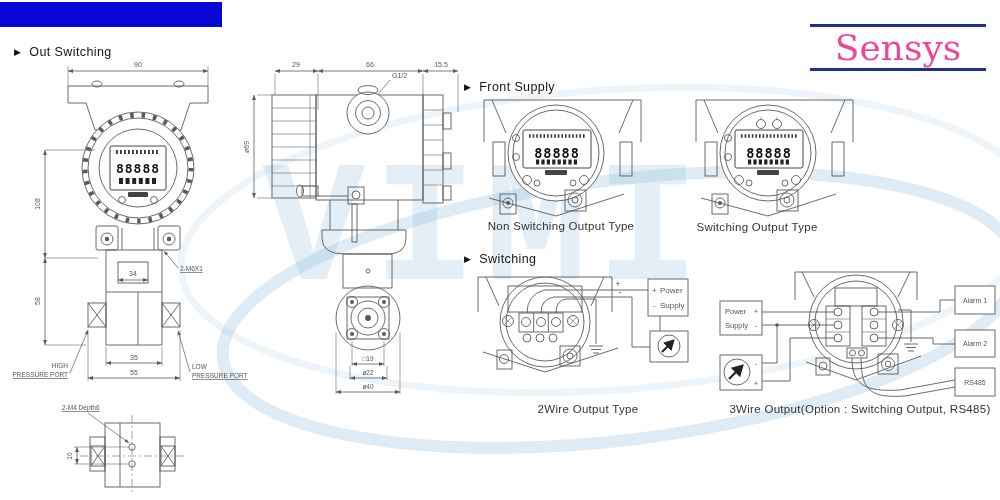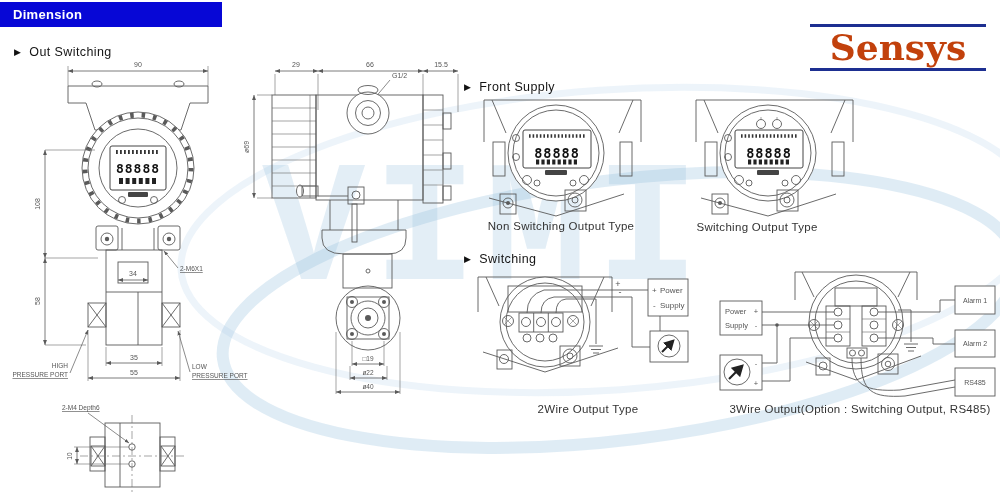--- a/index.html
+++ b/index.html
@@ -6,33 +6,33 @@
   body{font-family:"Liberation Sans", sans-serif;}
   #page{position:relative;width:1000px;height:500px;background:#ffffff;overflow:hidden;}
 
   
   #wm{position:absolute;inset:0;z-index:0;}
   #wm-text{position:absolute;left:262px;top:148px;font-family:Liberation Mono, monospace;
     font-weight:bold;font-size:172px;line-height:1;color:rgba(148,188,221,0.26);letter-spacing:8px;}
 
   
   #banner{position:absolute;left:0;top:2px;width:222px;height:25px;background:#0707d6;z-index:2;}
-  #banner span{display:block;color:#fff;font-weight:bold;font-size:13px;line-height:25px;padding-left:13px;letter-spacing:.3px;}
+  #banner span{display:block;color:#fff;font-weight:bold;font-size:13px;line-height:25px;padding-left:4px;letter-spacing:.3px;margin-top:48px;}
 
   
   .sec{position:absolute;z-index:2;display:flex;align-items:center;gap:8px;color:#151515;font-size:12.5px;letter-spacing:.4px;}
   .sec .arr{font-size:9px;color:#111;}
   #sec-out{left:14px;top:45px;}
   #sec-fp{left:464px;top:80px;}
   #sec-conn{left:464px;top:252px;}
 
   
   #logo{position:absolute;left:810px;top:24px;width:176px;z-index:2;
     border-top:3px solid #1d2f91;border-bottom:3px solid #1d2f91;text-align:center;}
-  #logo span{font-family:"DejaVu Serif", serif;font-weight:bold;font-size:36px;line-height:1.15;color:#c2410c;}
+  #logo span{font-family:"DejaVu Serif", serif;font-weight:normal;font-size:36px;line-height:1.15;color:#ec4899;}
 
   
   #art{position:absolute;inset:0;z-index:1;}
   .ln{stroke:#5a5a5a;stroke-width:.9;fill:none;}
   .lnf{stroke:#5a5a5a;stroke-width:.9;fill:#ffffff;}
   .thin{stroke:#6a6a6a;stroke-width:.6;fill:none;}
   .dim{stroke:#5a5a5a;stroke-width:.8;fill:none;marker-start:url(#ma);marker-end:url(#ma);}
   .ldr{stroke:#5a5a5a;stroke-width:.7;fill:none;marker-end:url(#ma);}
   .cl{stroke:#6a6a6a;stroke-width:.6;fill:none;stroke-dasharray:8 3 2 3;}
   .fill{fill:#5a5a5a;stroke:none;}

